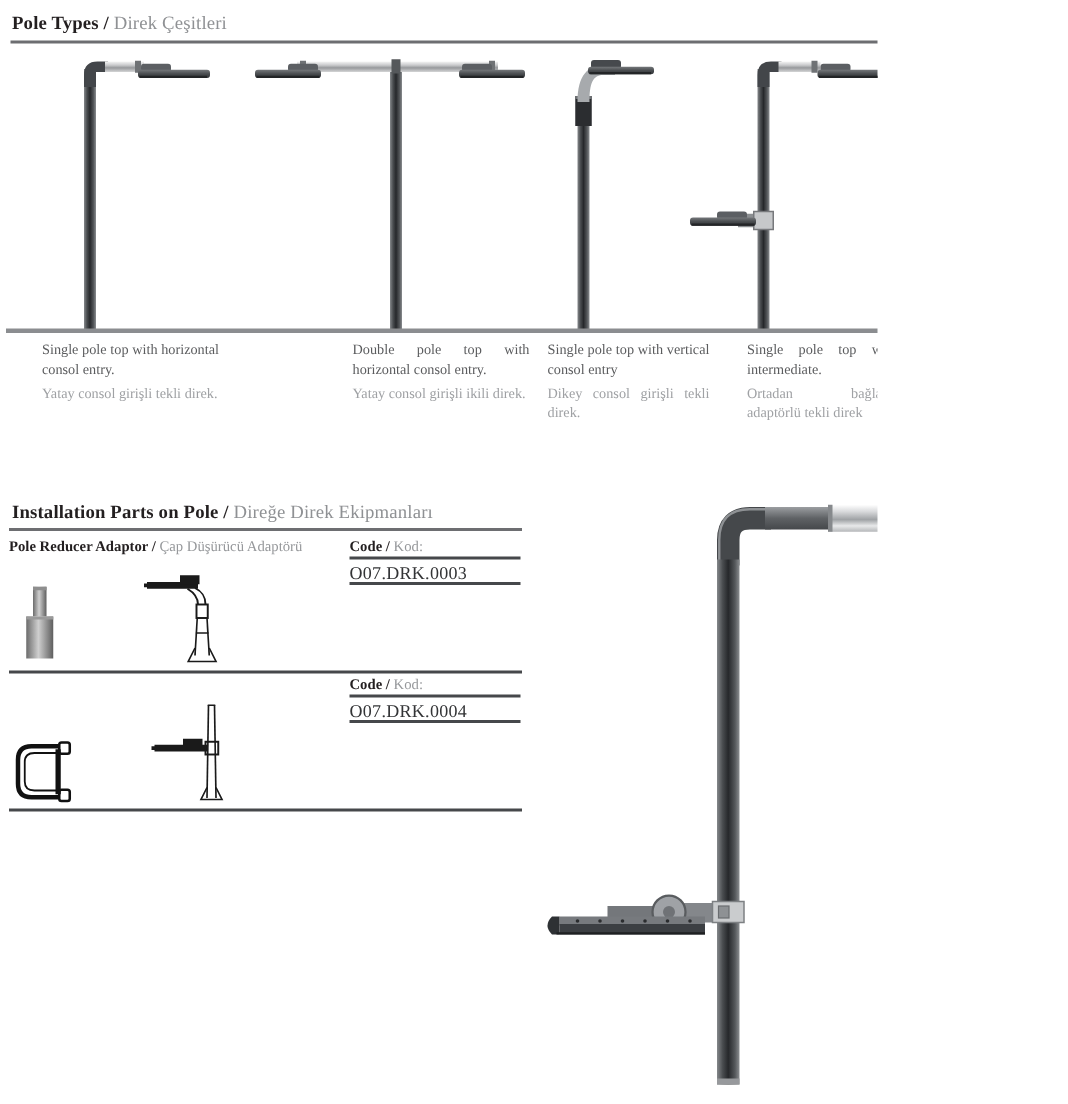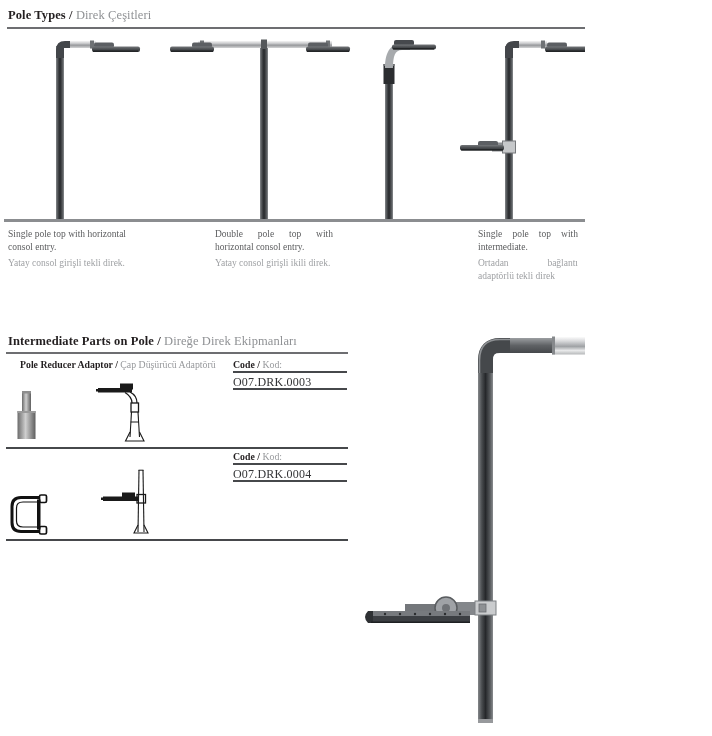--- a/index.html
+++ b/index.html
@@ -7,21 +7,21 @@
         font-family:Liberation Serif, serif;-webkit-font-smoothing:antialiased;}
   .abs{position:absolute;}
   
   .sec-title{font-size:12.5px;letter-spacing:.1px;white-space:nowrap;}
   .sec-title .en{font-weight:bold;color:#231f20;}
   .sec-title .tr{font-weight:normal;color:#8f9194;}
   .hrule{background:#6d6e71;height:2px;}
   
   .ground{background:#8b8d90;height:3px;}
   
-  .caption{font-size:9.5px;line-height:1.32;}
+  .caption{font-size:9.5px;line-height:1.32;margin-left:20px;}
   .caption .en{color:#5b5c5e;text-align:justify;text-align-last:left;margin:0 0 4px 0;}
   .caption .tr{color:#9fa1a4;text-align:justify;text-align-last:left;margin:0;}
   
   .trule{background:#46484b;height:1.5px;}
   .row-head{font-size:9.8px;white-space:nowrap;}
   .row-head .en{font-weight:bold;color:#231f20;}
   .row-head .tr{font-weight:normal;color:#96989b;}
   .code-val{font-size:12px;color:#333436;letter-spacing:.2px;}
   svg{display:block;}
 </style>
@@ -131,32 +131,36 @@
   <div class="abs ground" style="left:4px;top:219px;width:706px;"></div>
 
   <div class="abs caption" style="left:8px;top:228px;width:118px;">
     <p class="en">Single pole top with horizontal consol entry.</p>
     <p class="tr">Yatay consol girişli tekli direk.</p>
   </div>
   <div class="abs caption" style="left:215px;top:228px;width:118px;">
     <p class="en">Double pole top with horizontal consol entry.</p>
     <p class="tr">Yatay consol girişli ikili direk.</p>
   </div>
+  <div class="abs caption" style="left:345px;top:228px;width:108px;">
+    <p class="en">Single pole top with vertical consol entry</p>
+    <p class="tr">Dikey consol girişli tekli direk.</p>
+  </div>
   <div class="abs caption" style="left:478px;top:228px;width:100px;">
     <p class="en">Single pole top with intermediate.</p>
     <p class="tr">Ortadan bağlantı adaptörlü tekli direk</p>
   </div>
 
   <div class="abs sec-title" style="left:8px;top:334px;">
-    <span class="en">Intermediate Parts on Pole /</span>
+    <span class="en">Installation Parts on Pole /</span>
     <span class="tr">Direğe Direk Ekipmanları</span>
   </div>
   <div class="abs hrule" style="left:6px;top:352px;width:342px;"></div>
 
-  <div class="abs row-head" style="left:20px;top:359px;">
+  <div class="abs row-head" style="left:6px;top:359px;">
     <span class="en">Pole Reducer Adaptor /</span>
     <span class="tr">Çap Düşürücü Adaptörü</span>
   </div>
   <div class="abs row-head" style="left:233px;top:359px;">
     <span class="en">Code /</span>
     <span class="tr">Kod:</span>
   </div>
   <div class="abs trule" style="left:233px;top:371px;width:114px;"></div>
   <div class="abs code-val" style="left:233px;top:375px;">O07.DRK.0003</div>
   <div class="abs trule" style="left:233px;top:388px;width:114px;"></div>

